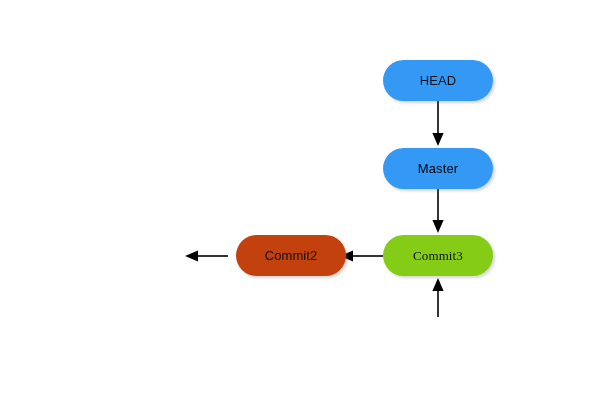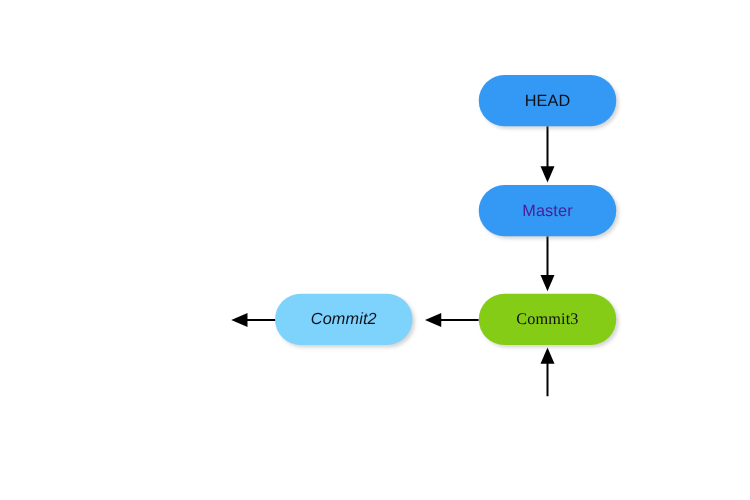--- a/index.html
+++ b/index.html
@@ -86,27 +86,27 @@
     <g>
       <line x1="438" y1="289" x2="438" y2="262" stroke="#000000" stroke-width="1.6"></line>
       <path d="M 438 250 L 432.4 263 L 443.6 263 Z" fill="#000000"></path>
     </g>
   </svg>
 
   <div class="node" style="left: 383px; top: 32px; width: 110px; height: 41px; border-radius: 20.5px; background: rgb(51, 153, 245); color: rgb(16, 16, 24);">
     <span class="node-label">HEAD</span>
   </div>
 
-  <div class="node" style="left: 383px; top: 120px; width: 110px; height: 41px; border-radius: 20.5px; background: rgb(51, 153, 245); color: #4c1d95;">
+  <div class="node" style="left: 383px; top: 120px; width: 110px; height: 41px; border-radius: 20.5px; background: rgb(51, 153, 245); color: #000000;">
     <span class="node-label">Master</span>
   </div>
 
   <div class="node" style="left: 383px; top: 207px; width: 110px; height: 41px; border-radius: 20.5px; background: #84cc16; color: rgb(16, 16, 24); font-family: Liberation Serif, serif;">
     <span class="node-label">Commit3</span>
   </div>
 
 
-  <div class="node" style="left: 220px; top: 207px; width: 110px; height: 41px; border-radius: 20.5px; background: #7dd3fc; color: rgb(16, 16, 24); font-style: italic;">
+  <div class="node" style="left: 236px; top: 207px; width: 110px; height: 41px; border-radius: 20.5px; background: #c2410c; color: rgb(16, 16, 24);">
     <span class="node-label">Commit2</span>
   </div>
 
 
 </div>
 
 </body></html>

